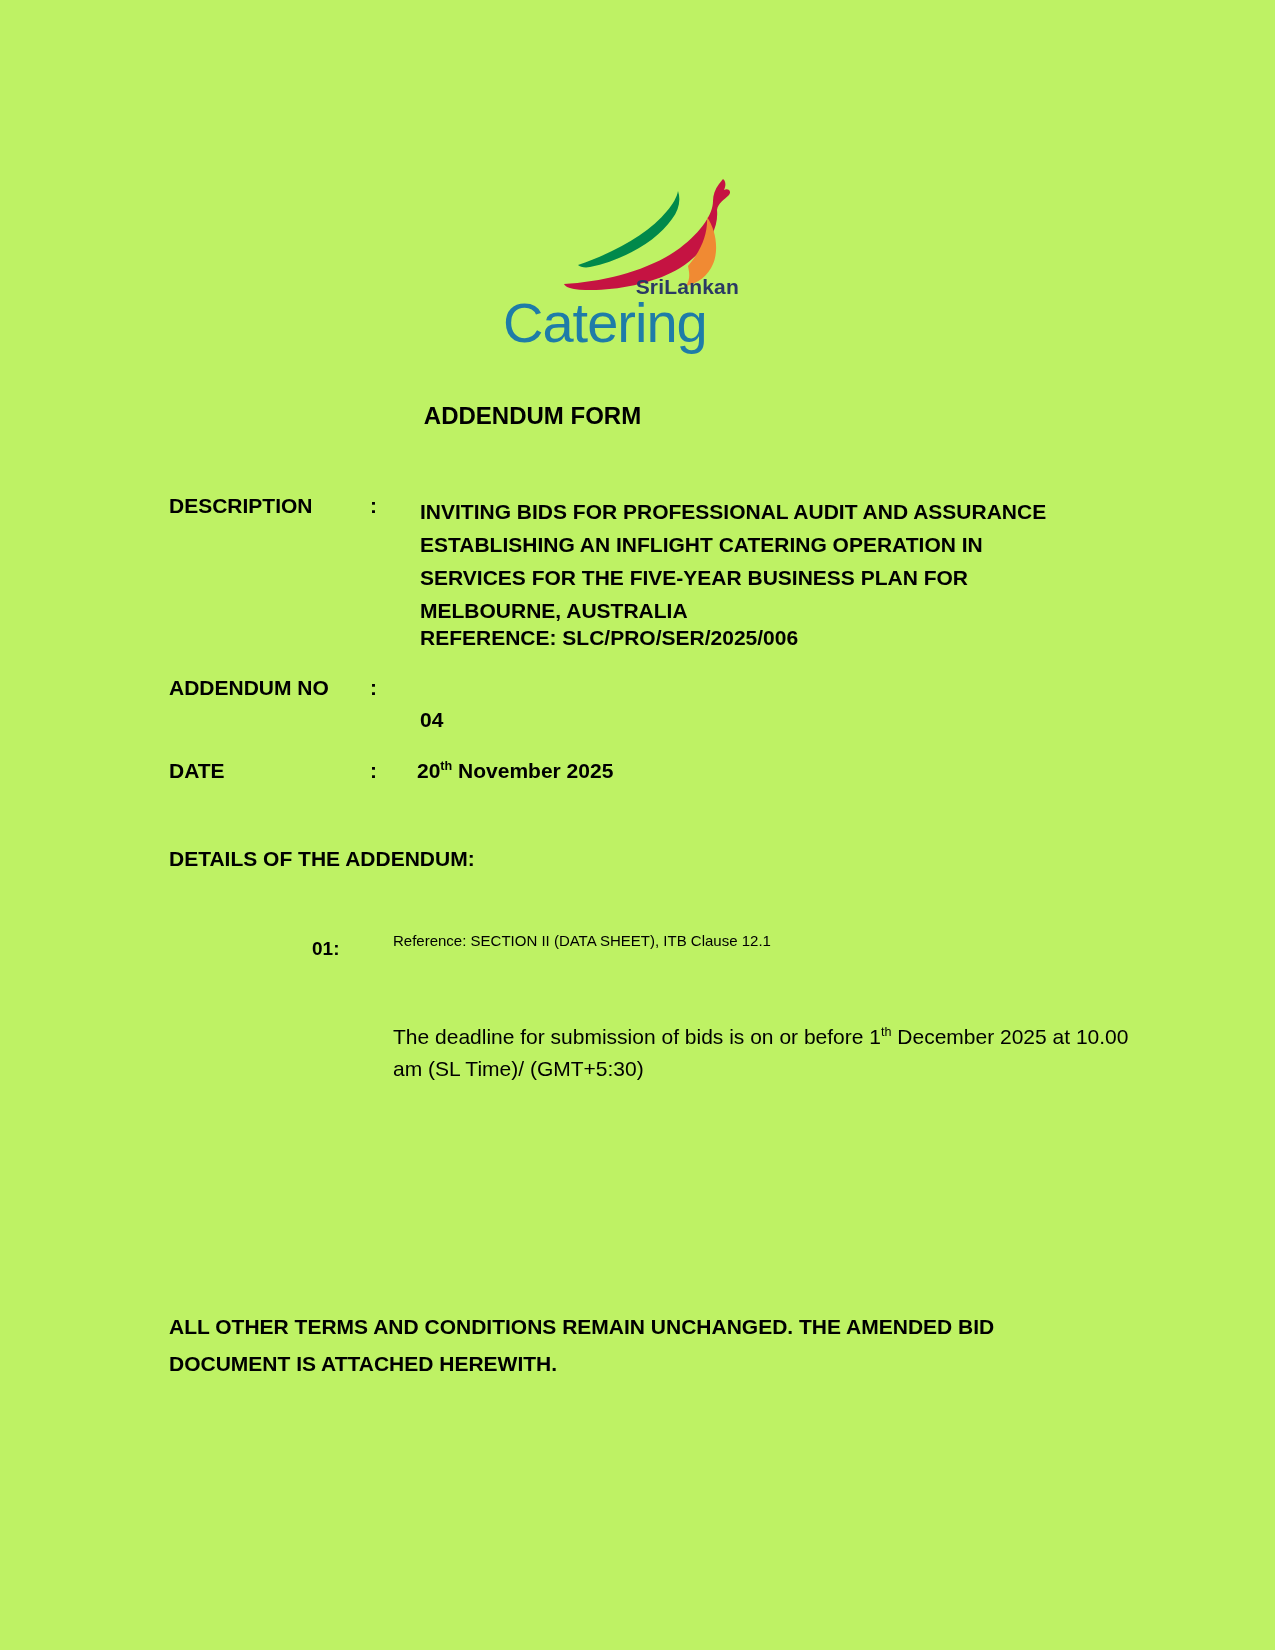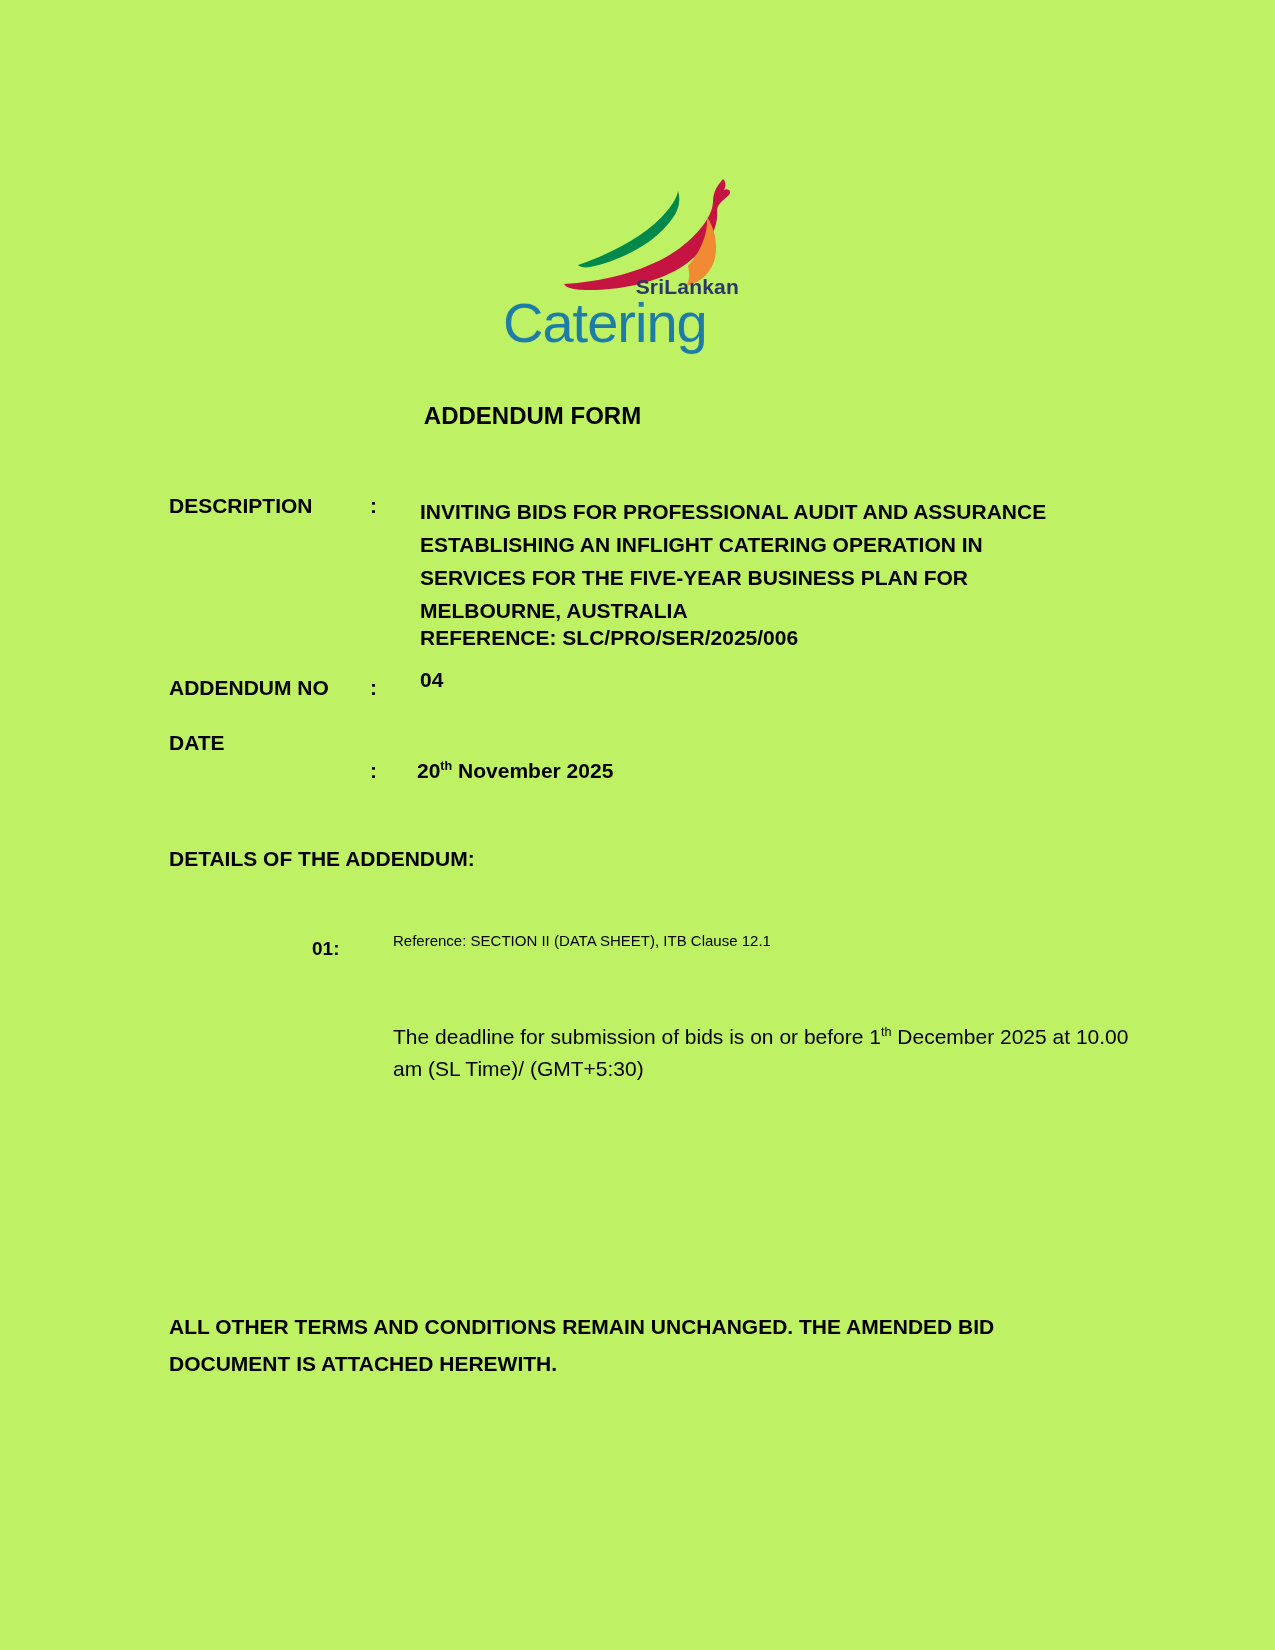--- a/index.html
+++ b/index.html
@@ -36,22 +36,22 @@
   
   .lbl  { font-size: 21px; font-weight: 700; white-space: nowrap; }
   .val  { font-size: 21px; font-weight: 700; white-space: nowrap; }
   .desc-label { left: 169px; top: 494px; }
   .desc-colon { left: 370px; top: 494px; }
   .desc-lines { left: 420px; top: 495px; line-height: 33px; }
   .desc-lines div { white-space: nowrap; }
   .reference-line { left: 420px; top: 626px; }
   .addno-label { left: 169px; top: 676px; }
   .addno-colon { left: 370px; top: 676px; }
-  .addno-value { left: 420px; top: 668px; }
-  .date-label { left: 169px; top: 731px; text-align: right; }
+  .addno-value { left: 420px; top: 708px; }
+  .date-label { left: 169px; top: 759px; text-align: right; }
   .date-colon { left: 370px; top: 759px; }
   .date-value { left: 417px; top: 759px; }
   sup.ord { vertical-align: super; font-size: 60%; line-height: 0; }
 
   .details-heading { left: 169px; top: 847px; font-size: 21px; font-weight: 700; }
 
   
   .item-number { left: 312px; top: 938px; font-size: 19px; font-weight: 700; }
   .item-ref     { left: 393px; top: 932px; font-size: 15px; font-weight: 400; white-space: nowrap; text-align: center; }
   .item-subject { left: 393px; top: 977px; font-size: 21px; font-weight: 700; white-space: nowrap; }

